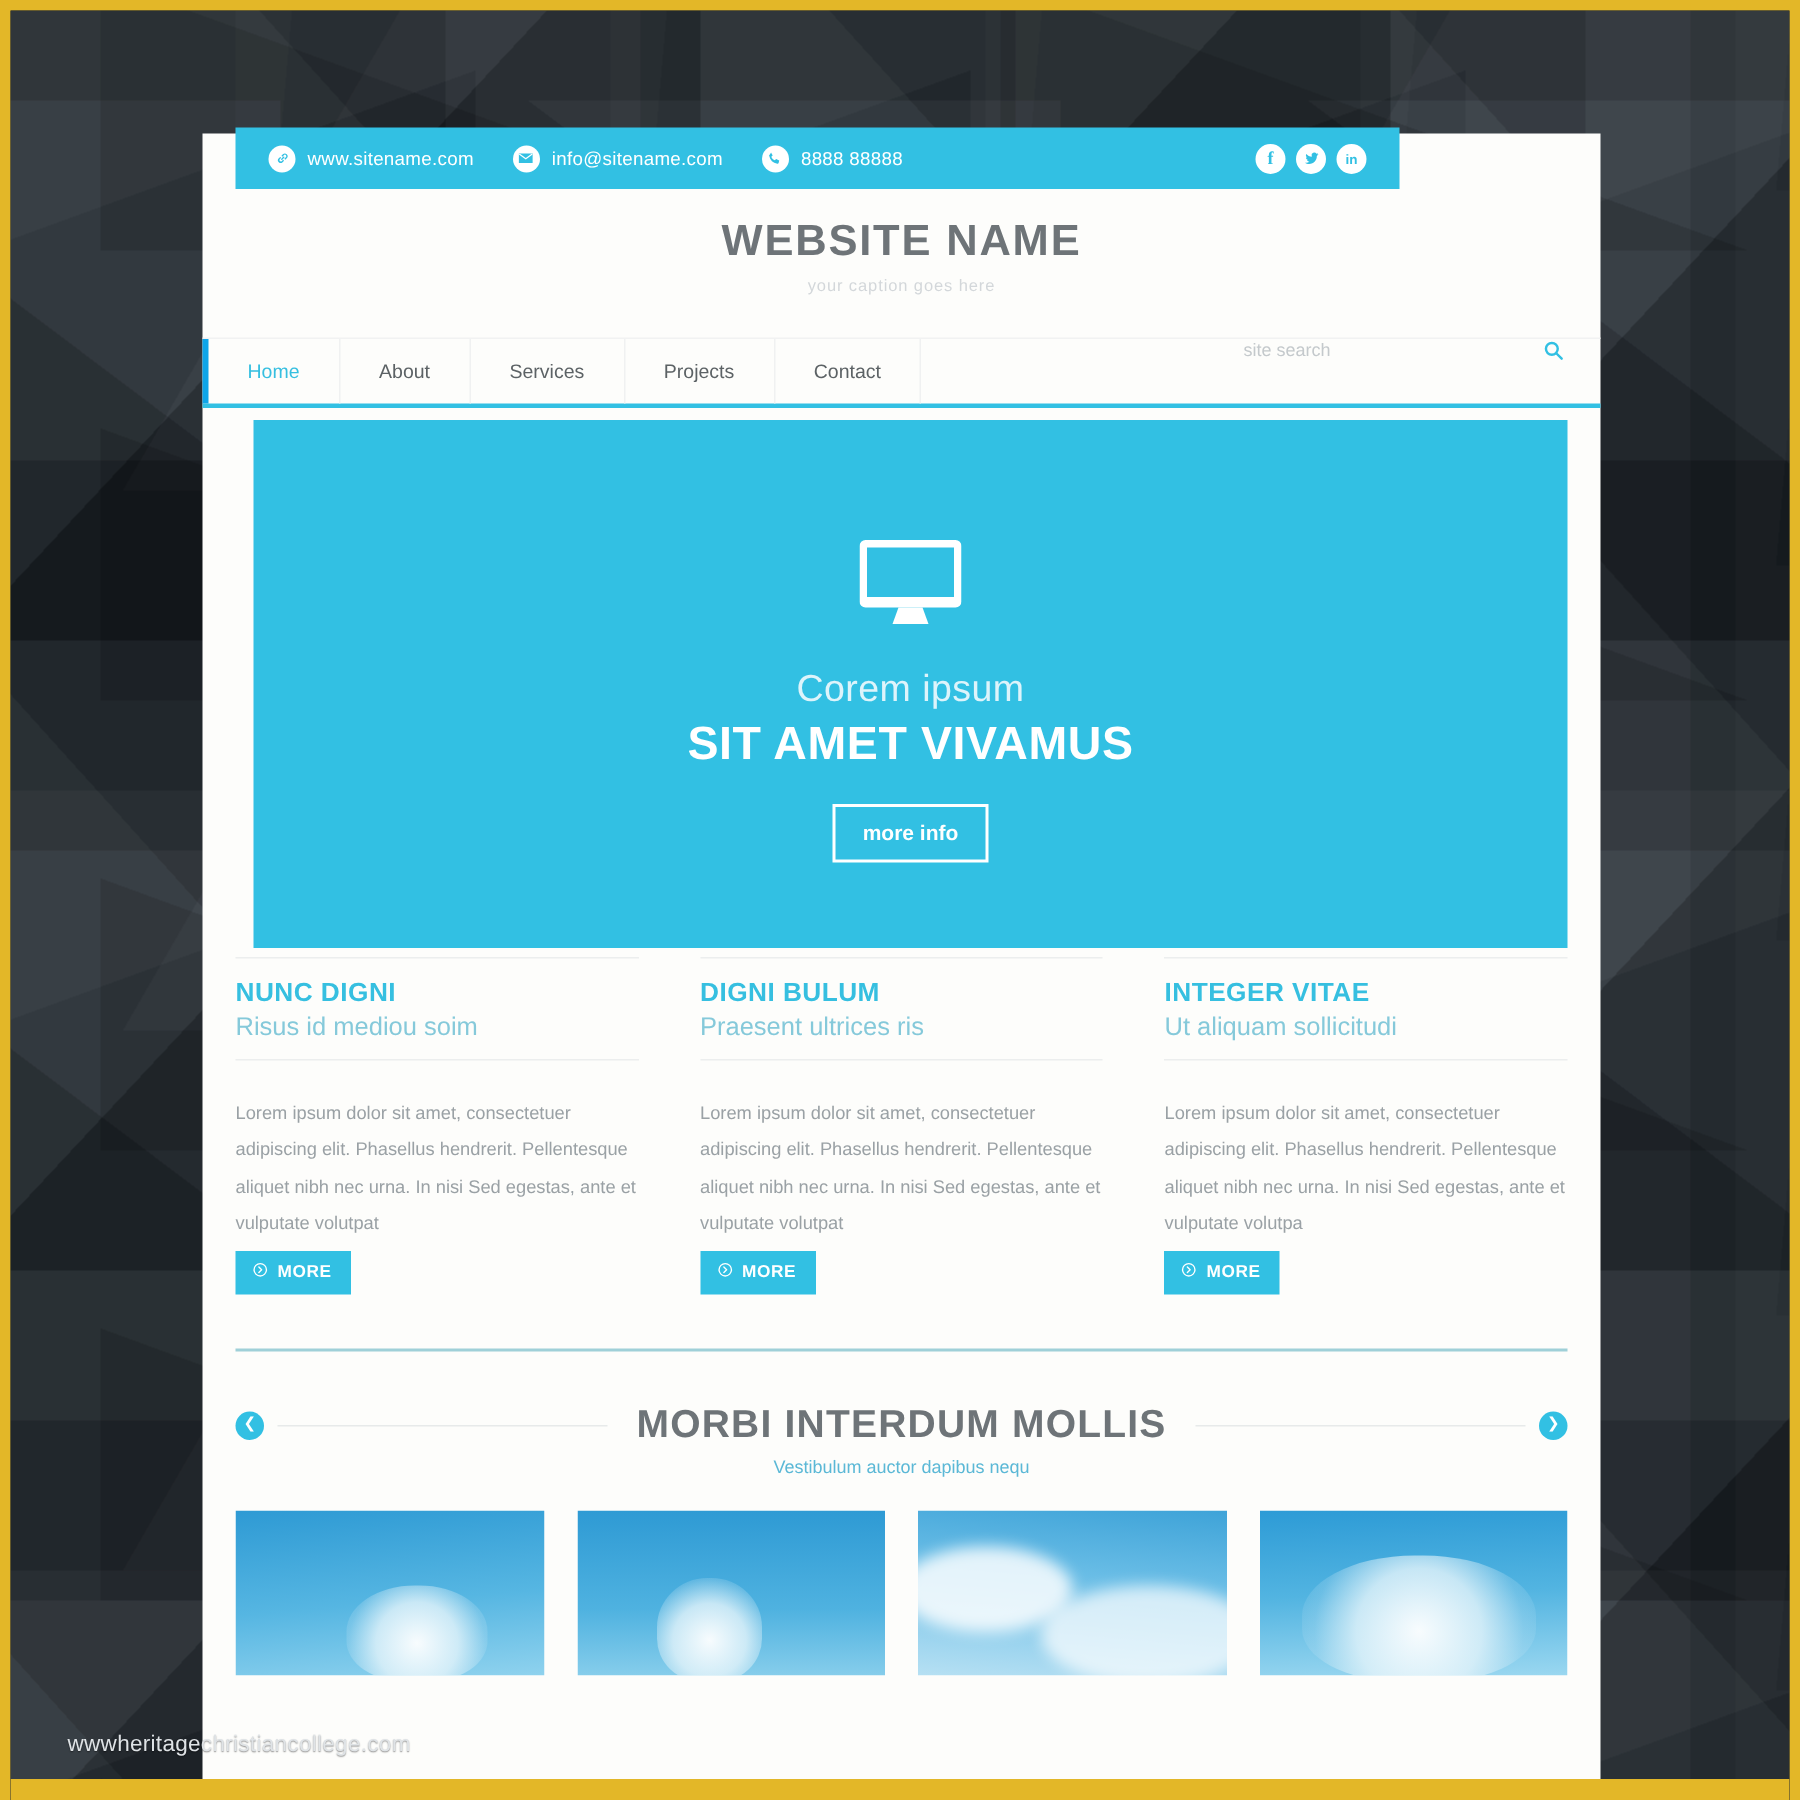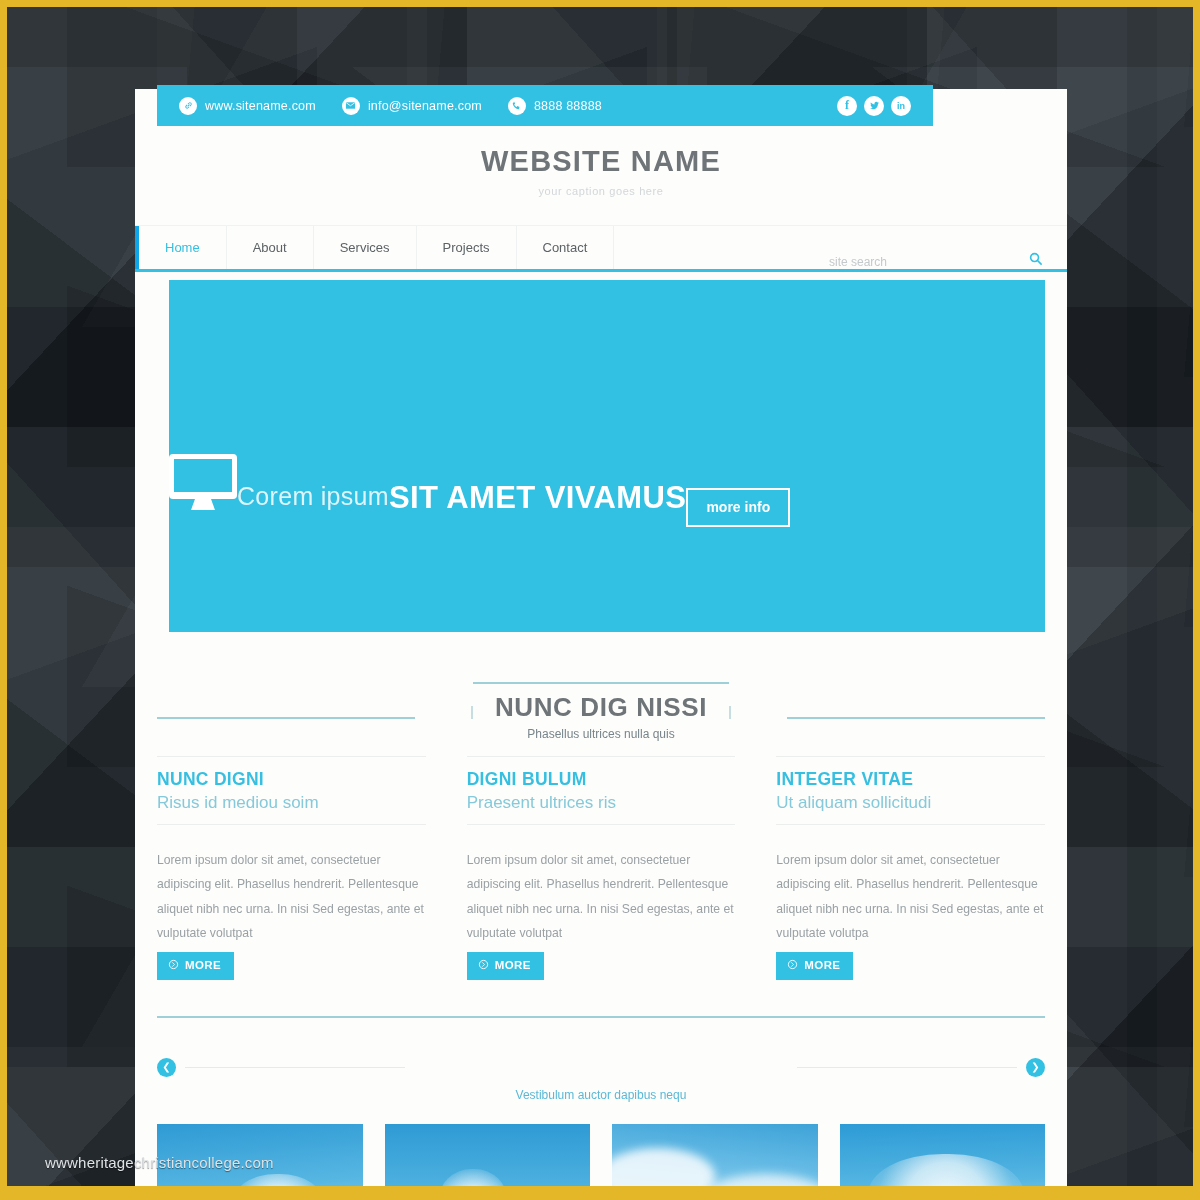--- a/index.html
+++ b/index.html
@@ -167,21 +167,21 @@
     border-right: 1px solid #f0f1f1;
     cursor: pointer;
     white-space: nowrap;
   }
   .nav-item:first-child { border-left: 4px solid #0ea5e9; }
   .nav-item.active { color: #36bfe0; }
 
   .search-wrap {
     margin-left: auto;
     display: flex;
-    align-items: flex-end;
+    align-items: flex-start;
     width: 238px;
     padding-right: 24px;
     gap: 8px;
   }
   .search-input {
     flex: 1;
     border: 0;
     outline: 0;
     background: transparent;
     font-size: 12px;
@@ -198,20 +198,21 @@
     align-items: center;
     padding: 0;
   }
 
   
   .hero {
     margin: 8px 22px 0 34px;
     height: 352px;
     background: #32c0e3;
     display: flex;
+    flex-direction: column;
     align-items: center;
     justify-content: flex-start;
     padding-top: 80px;
     color: #ffffff;
   }
   .hero-icon { margin-bottom: 22px; }
   .hero-sub {
     font-size: 25px;
     color: #ddf4fb;
     font-weight: normal;
@@ -498,29 +499,20 @@
           <rect x="0" y="0" width="68" height="45" rx="4"></rect>
           <rect x="5" y="5" width="58" height="33" fill="#32c0e3"></rect>
           <path d="M26 45h16l4 11H22z"></path>
         </svg>
       </span>
       <div class="hero-sub">Corem ipsum</div>
       <div class="hero-title">SIT AMET VIVAMUS</div>
       <button class="hero-btn">more info</button>
     </div>
 
-    <div class="sec-head">
-      <div class="sec-rule-top"></div>
-      <div class="sec-rule-left"></div>
-      <div class="sec-rule-right"></div>
-      <div class="sec-tick l"></div>
-      <div class="sec-tick r"></div>
-      <div class="sec-title">NUNC DIG NISSI</div>
-      <div class="sec-caption">Phasellus ultrices nulla quis</div>
-    </div>
 
     <div class="cols">
 
       <div class="col">
         <div class="col-head">
           <div class="col-title">NUNC DIGNI</div>
           <div class="col-sub">Risus id mediou soim</div>
         </div>
         <div class="col-body">Lorem ipsum dolor sit amet, consectetuer adipiscing elit. Phasellus hendrerit. Pellentesque aliquet nibh nec urna. In nisi Sed egestas, ante et vulputate volutpat</div>
         <button class="more-btn">
@@ -569,20 +561,21 @@
       </div>
     </div>
 
     <div class="big-divider"></div>
 
     <div class="carousel-head">
       <div class="car-arrow prev">❮</div>
       <div class="car-arrow next">❯</div>
       <div class="car-line l"></div>
       <div class="car-line r"></div>
+      <div class="car-title">MORBI INTERDUM MOLLIS</div>
       <div class="car-caption">Vestibulum auctor dapibus nequ</div>
     </div>
 
     <div class="thumbs">
       <div class="thumb">
         <div class="sky sky-a"></div>
         <div class="tree" style="left:36%;width:46%;height:58%;"></div>
 
       </div>
       <div class="thumb">

